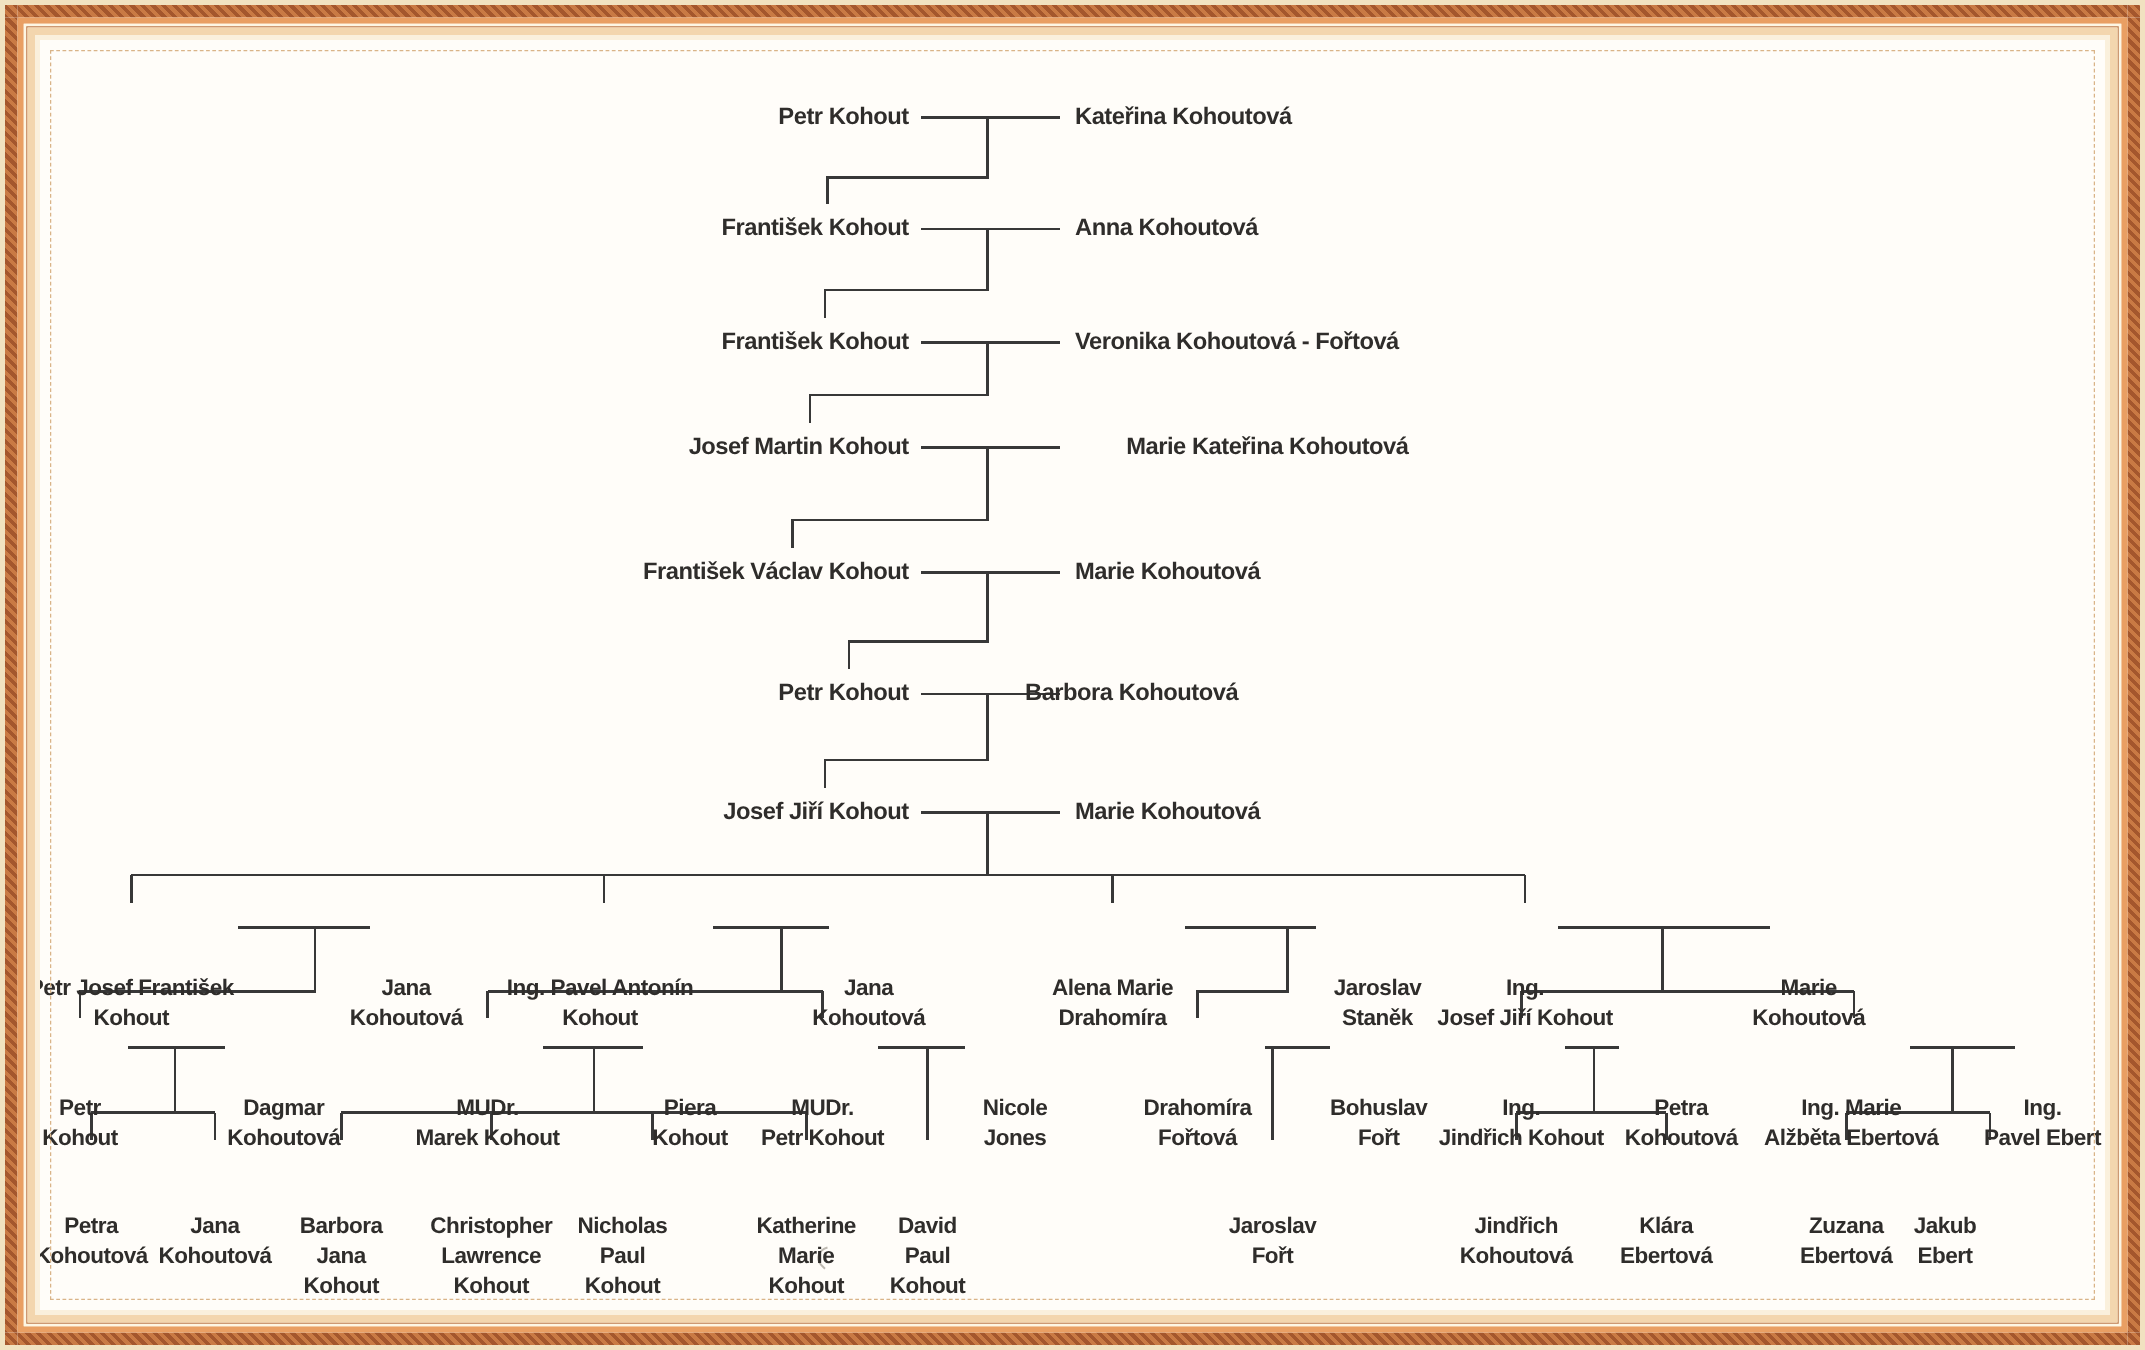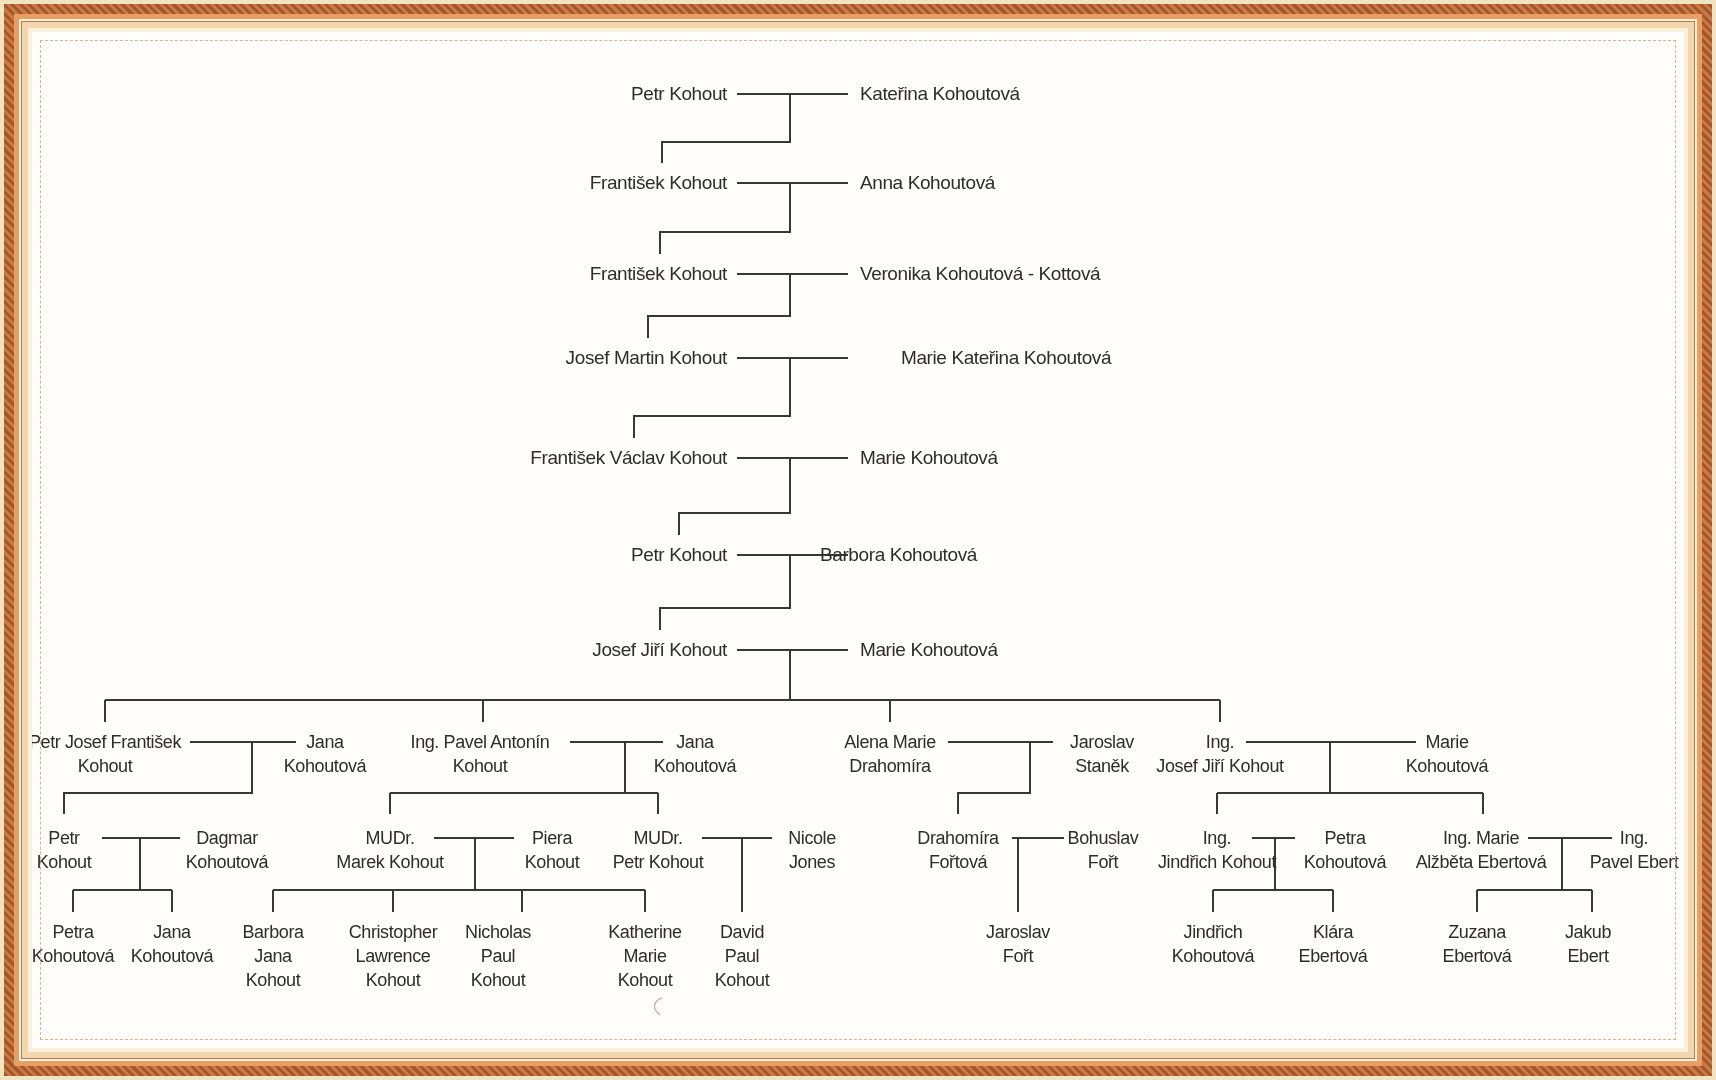--- a/index.html
+++ b/index.html
@@ -17,26 +17,26 @@
   .fr3{inset:14px;border:5px solid #e99f63;}
   .fr4{inset:19px;border:2px solid #fdf6e4;}
   .fr5{inset:21px;border:1px solid #bd7a48;}
   .fr6{inset:22px;border:6px solid #f3d6ae;}
   .fr7{inset:28px;border:4px solid #faf0dc;}
   .fr8{inset:40px;border:1px dashed #d9b488;}
   
   #connectors{position:absolute;left:0;top:0;}
   .p{
     position:absolute;white-space:nowrap;line-height:24px;
-    font-size:19px;letter-spacing:-0.4px;
+    font-size:19px;letter-spacing:-0.4px;font-weight:bold;
   }
   .ctr{transform:translateX(-50%);text-align:center;}
   .ral{text-align:right;}
   .lal{text-align:left;}
-  .s{font-size:18px;}
+  .s{font-size:18px;margin-top:48px;}
   .ln{display:block;}
 </style>
 </head>
 <body>
 
 <svg id="connectors" width="1716" height="1080" viewBox="0 0 1716 1080" fill="none" stroke="#383838" stroke-width="2" shape-rendering="crispEdges">
 
   <path d="M737 94 H848"></path>
   <path d="M737 183 H848"></path>
   <path d="M737 274 H848"></path>
@@ -106,21 +106,21 @@
   <path d="M662 998 c-7 2 -10 9 -5 14 l3 3" stroke="#bdb8b0" stroke-width="1.5" shape-rendering="auto"></path>
 </svg>
 
 <div class="p ral" style="right:989px;top:82px"><span>Petr Kohout</span></div>
 <div class="p lal" style="left:860px;top:82px"><span>Kateřina Kohoutová</span></div>
 
 <div class="p ral" style="right:989px;top:171px"><span>František Kohout</span></div>
 <div class="p lal" style="left:860px;top:171px"><span>Anna Kohoutová</span></div>
 
 <div class="p ral" style="right:989px;top:262px"><span>František Kohout</span></div>
-<div class="p lal" style="left:860px;top:262px"><span>Veronika Kohoutová - Kottová</span></div>
+<div class="p lal" style="left:860px;top:262px"><span>Veronika Kohoutová - Fořtová</span></div>
 
 <div class="p ral" style="right:989px;top:346px"><span>Josef Martin Kohout</span></div>
 <div class="p lal" style="left:901px;top:346px"><span>Marie Kateřina Kohoutová</span></div>
 
 <div class="p ral" style="right:989px;top:446px"><span>František Václav Kohout</span></div>
 <div class="p lal" style="left:860px;top:446px"><span>Marie Kohoutová</span></div>
 
 <div class="p ral" style="right:989px;top:543px"><span>Petr Kohout</span></div>
 <div class="p lal" style="left:820px;top:543px"><span>Barbora Kohoutová</span></div>
 
@@ -259,21 +259,21 @@
     <span class="ln">Kohoutová</span>
   </div>
 <div class="p ctr s" style="left:1333px;top:920px">
   <span class="ln">Klára</span>
     <span class="ln">Ebertová</span>
   </div>
 <div class="p ctr s" style="left:1477px;top:920px">
   <span class="ln">Zuzana</span>
     <span class="ln">Ebertová</span>
   </div>
-<div class="p ctr s" style="left:1588px;top:920px">
+<div class="p ctr s" style="left:1556px;top:920px">
   <span class="ln">Jakub</span>
     <span class="ln">Ebert</span>
   </div>
 
 <div class="fr fr1"></div>
 <div class="fr fr2t"></div>
 <div class="fr fr3"></div>
 <div class="fr fr4"></div>
 <div class="fr fr5"></div>
 <div class="fr fr6"></div>

